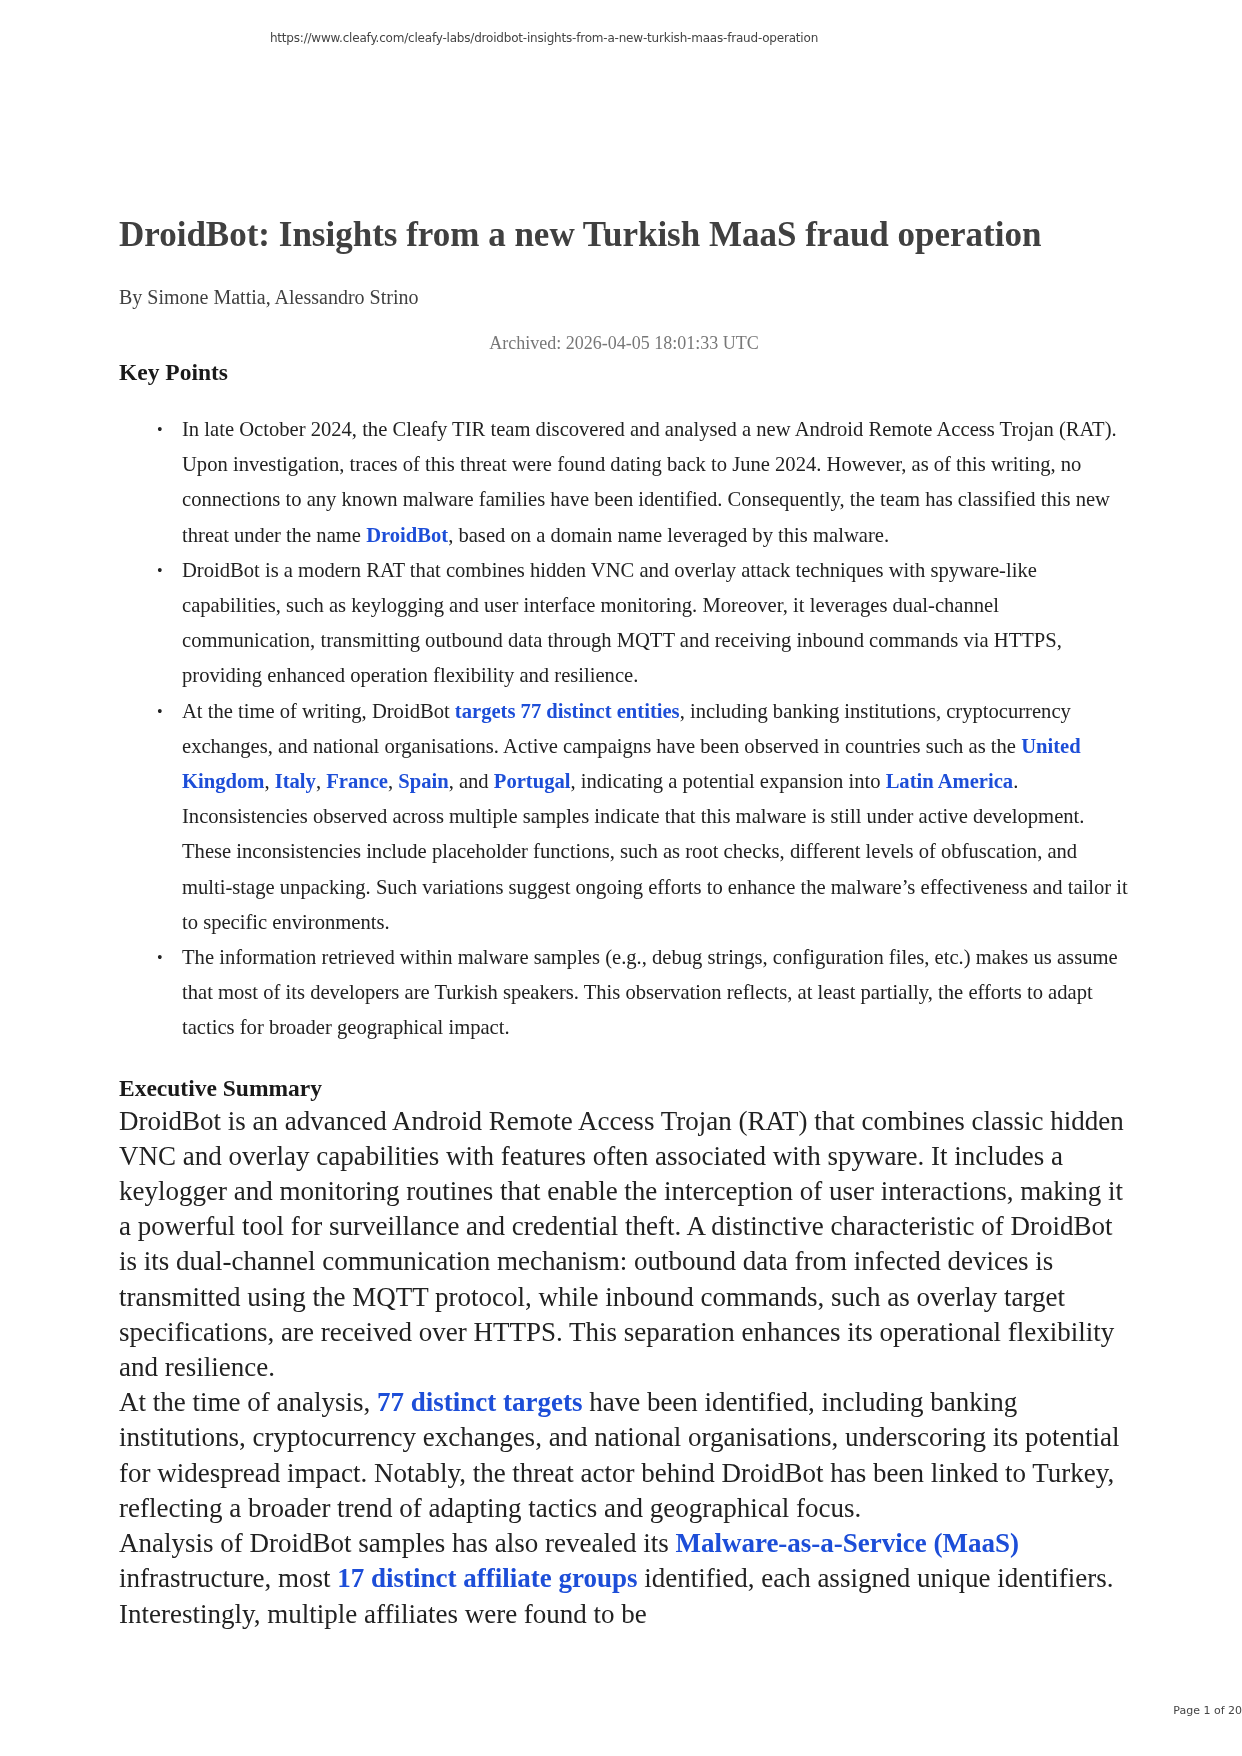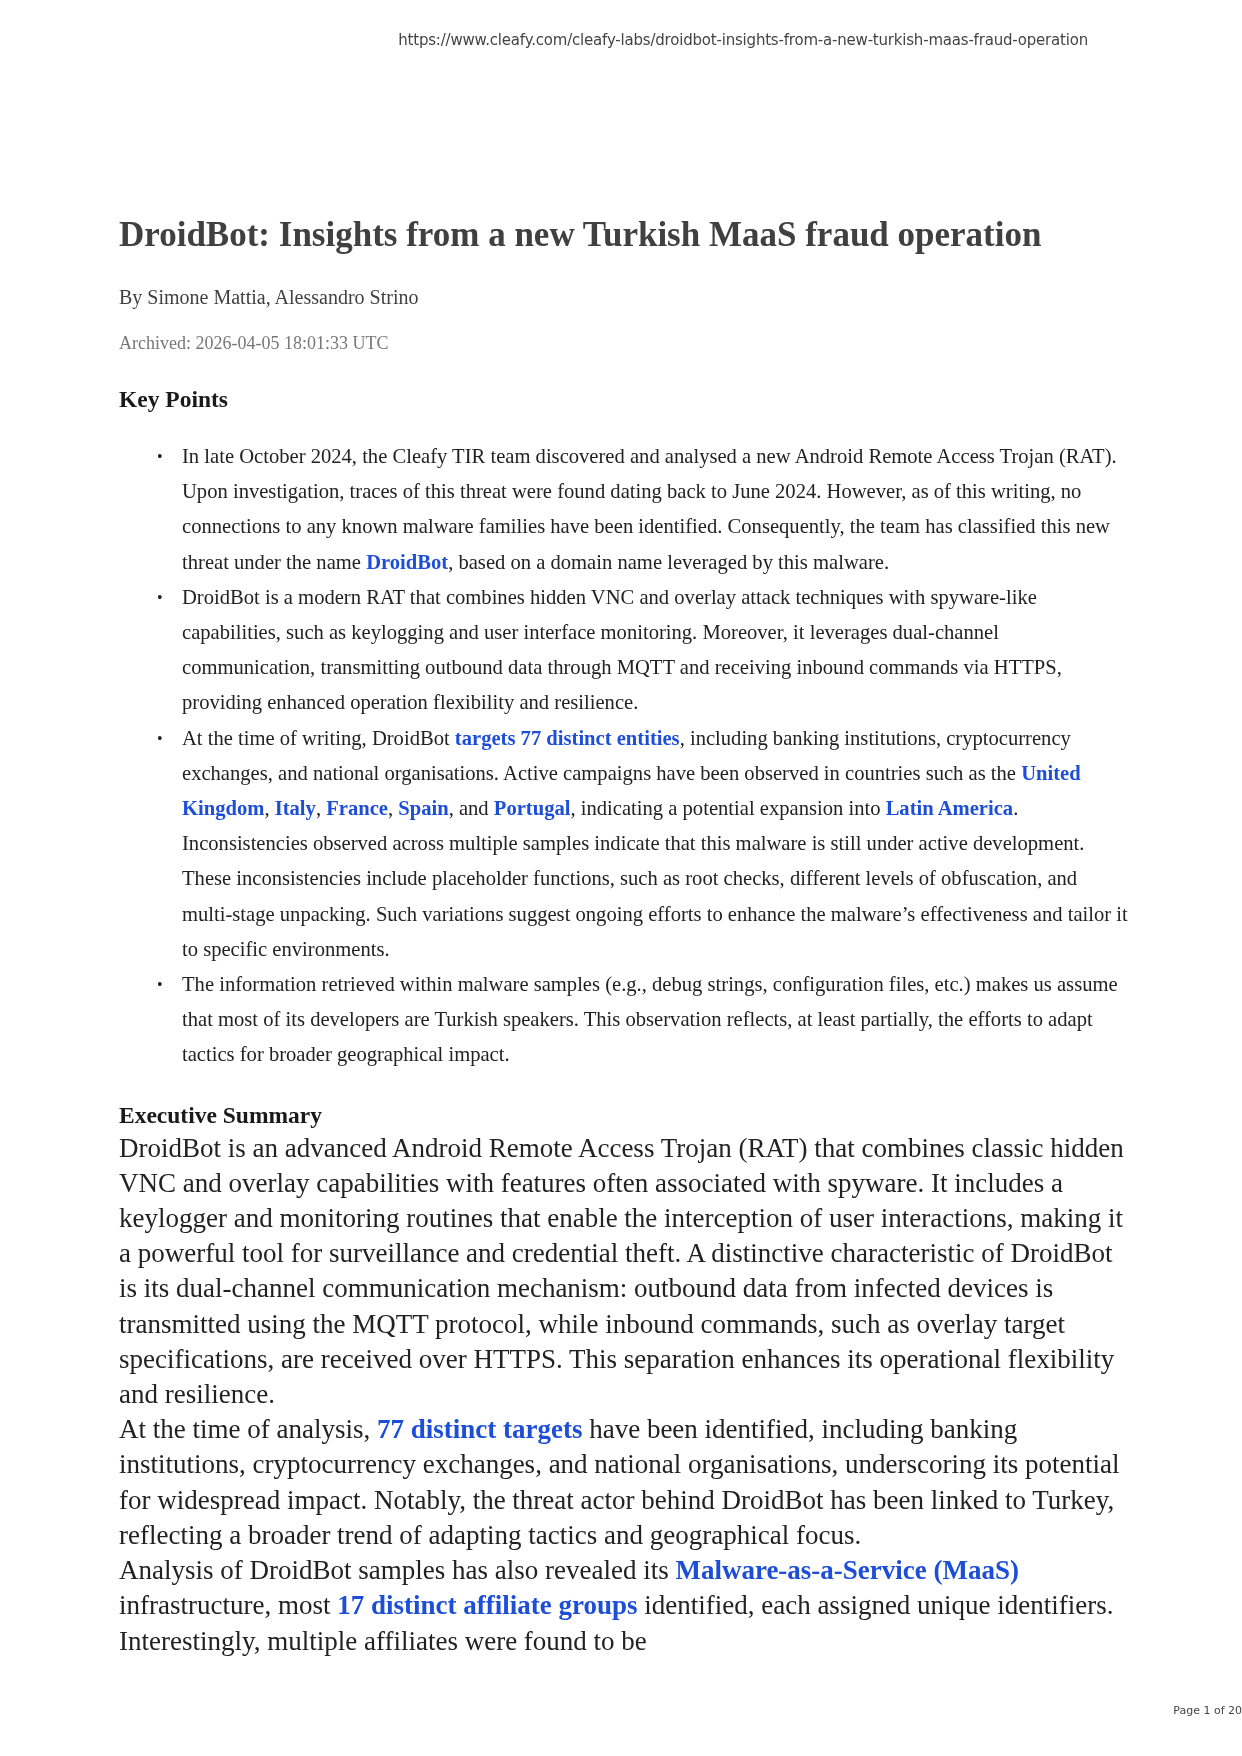--- a/index.html
+++ b/index.html
@@ -1,32 +1,32 @@
 <!DOCTYPE html>
 <html><head>
 <meta charset="utf-8">
 <style>
   html, body { margin: 0; padding: 0; background: #ffffff; }
   body { width: 1242px; height: 1756px; position: relative; overflow: hidden; color: #222222; }
   .url-header {
-    position: absolute; top: 31px; left: 0; width: 1088px; text-align: right;
-    font-family: "DejaVu Sans", sans-serif; font-size: 15px; color: #444444; letter-spacing: -0.2px;
+    position: absolute; top: 31px; left: 0; width: 1088px; text-align: center;
+    font-family: "DejaVu Sans", sans-serif; font-size: 12px; color: #444444; letter-spacing: -0.2px;
   }
   .content { position: absolute; left: 119px; top: 210px; width: 1010px; font-family: "Liberation Serif", serif; }
   h1 {
     margin: 0; font-size: 35px; font-weight: bold; color: #404040; line-height: 50px;
     font-family: "Liberation Serif", serif;
   }
   .byline { margin-top: 23px; font-size: 20px; color: #404040; line-height: 28px; }
-  .archived { margin-top: 20px; font-size: 18px; color: #777777; line-height: 25px; }
+  .archived { margin-top: 20px; font-size: 18px; color: #777777; line-height: 25px; text-align: center; }
   h2 {
     margin: 0; font-size: 23.5px; font-weight: bold; color: #1a1a1a; line-height: 32px;
     font-family: "Liberation Serif", serif;
   }
-  .h2-key { margin-top: 27px; }
+  .h2-key { }
   ul.keypoints { margin: 24px 0 0 0; padding: 0 0 0 63px; list-style: none; }
   ul.keypoints li {
     position: relative; font-size: 20.6px; line-height: 35.2px; color: #222222;
   }
   ul.keypoints li .bullet {
     position: absolute; left: -25px; top: 0; font-size: 16px; color: #222222;
   }
   b { font-weight: bold; color: #1d4ed8; }
   .h2-exec { margin-top: 26px; }
   p.body {

